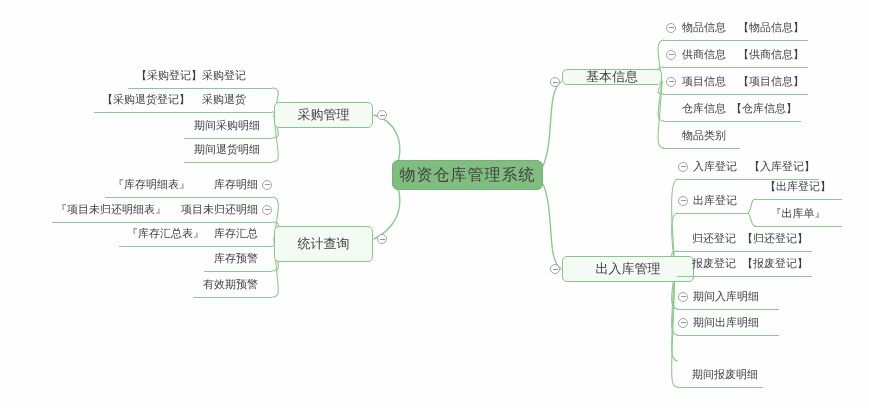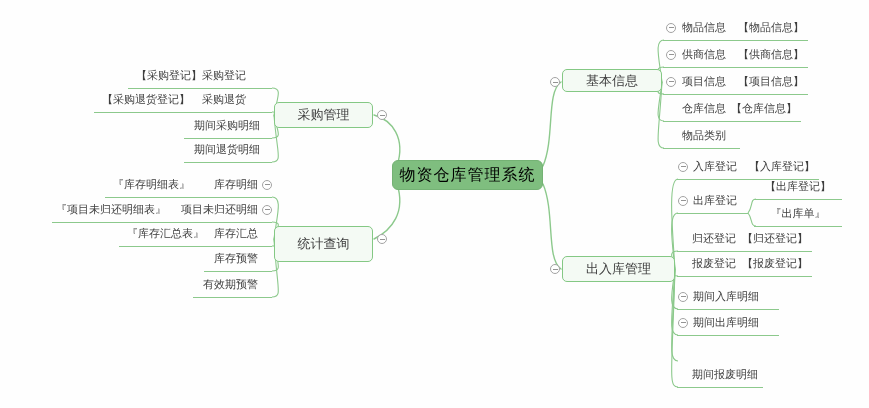--- a/index.html
+++ b/index.html
@@ -22,21 +22,21 @@
     box-sizing:content-box;
   }
   .row span{display:inline-block;}
   .box{
     position:absolute;display:flex;align-items:center;justify-content:center;
     border:1px solid var(--box-border);background:var(--box-fill);
     border-radius:5px;font-size:13px;color:var(--text);z-index:2;
     box-sizing:border-box;white-space:nowrap;
   }
   .box.root{
-    background:var(--root-fill);border-color:#74b274;color:#000000;
+    background:var(--root-fill);border-color:#74b274;color:#404040;
     font-size:16px;border-radius:6px;letter-spacing:1px;
   }
   .xicon{
     width:10px;height:10px;border-radius:50%;
     border:1px solid var(--icon-border);background:#fff;
     box-sizing:border-box;flex:0 0 auto;
   }
   .xicon::after{
     content:"";display:block;width:5px;height:1px;
     background:var(--icon-bar);margin:3.5px auto 0;
@@ -80,22 +80,22 @@
       <path d="M675 269 C672 372 668 387 678 387"></path>
       <path d="M748 213 C753 207 750 199 756 199"></path>
       <path d="M748 213 C753 219 750 226 756 226"></path>
     </g>
   </svg>
 
   <div class="box root" style="left:392px;top:160px;width:151px;height:30px">物资仓库管理系统</div>
 
   <div class="box" style="left:274px;top:102px;width:99px;height:26px">采购管理</div>
   <div class="box" style="left:274px;top:226px;width:99px;height:36px">统计查询</div>
-  <div class="box" style="left:562px;top:69px;width:100px;height:23px">基本信息</div>
-  <div class="box" style="left:562px;top:256px;width:113px;height:26px">出入库管理</div>
+  <div class="box" style="left:562px;top:69px;width:100px;height:16px">基本信息</div>
+  <div class="box" style="left:562px;top:256px;width:132px;height:26px">出入库管理</div>
 
   <span class="xicon abs" style="left:377px;top:110px"></span>
   <span class="xicon abs" style="left:377px;top:234px"></span>
   <span class="xicon abs" style="left:550px;top:77px"></span>
   <span class="xicon abs" style="left:550px;top:264px"></span>
 
   <div class="row" style="top:67px;right:597px;padding:0 26px 4px 8px">
     <span style="margin-right:0">【采购登记】</span>
     <span>采购登记</span>
   </div>

